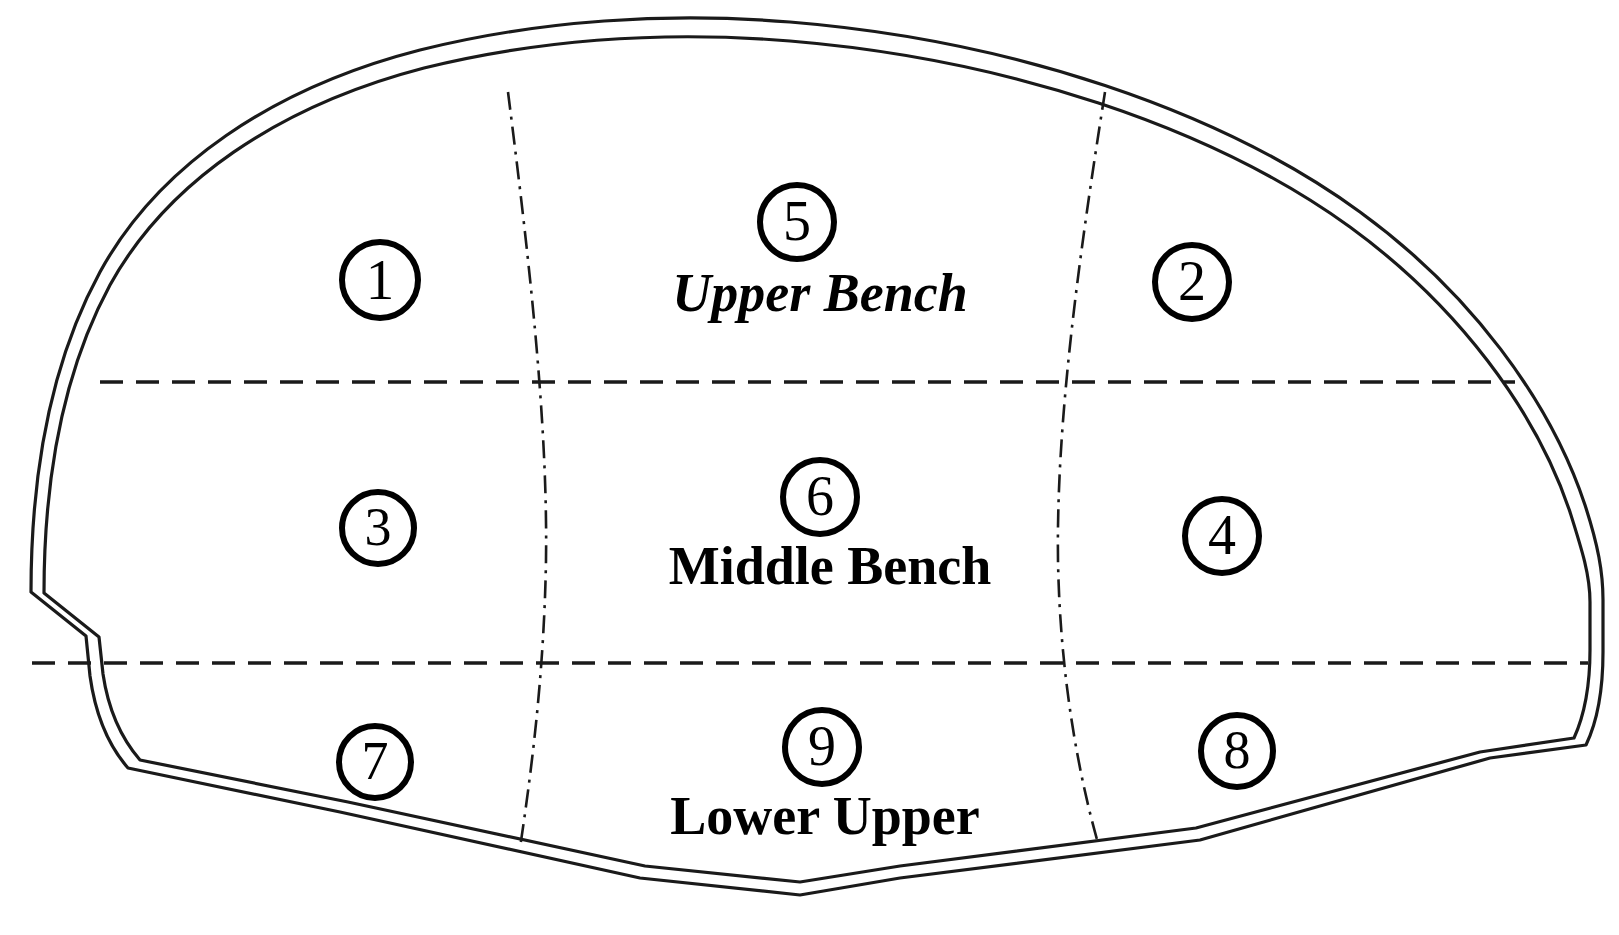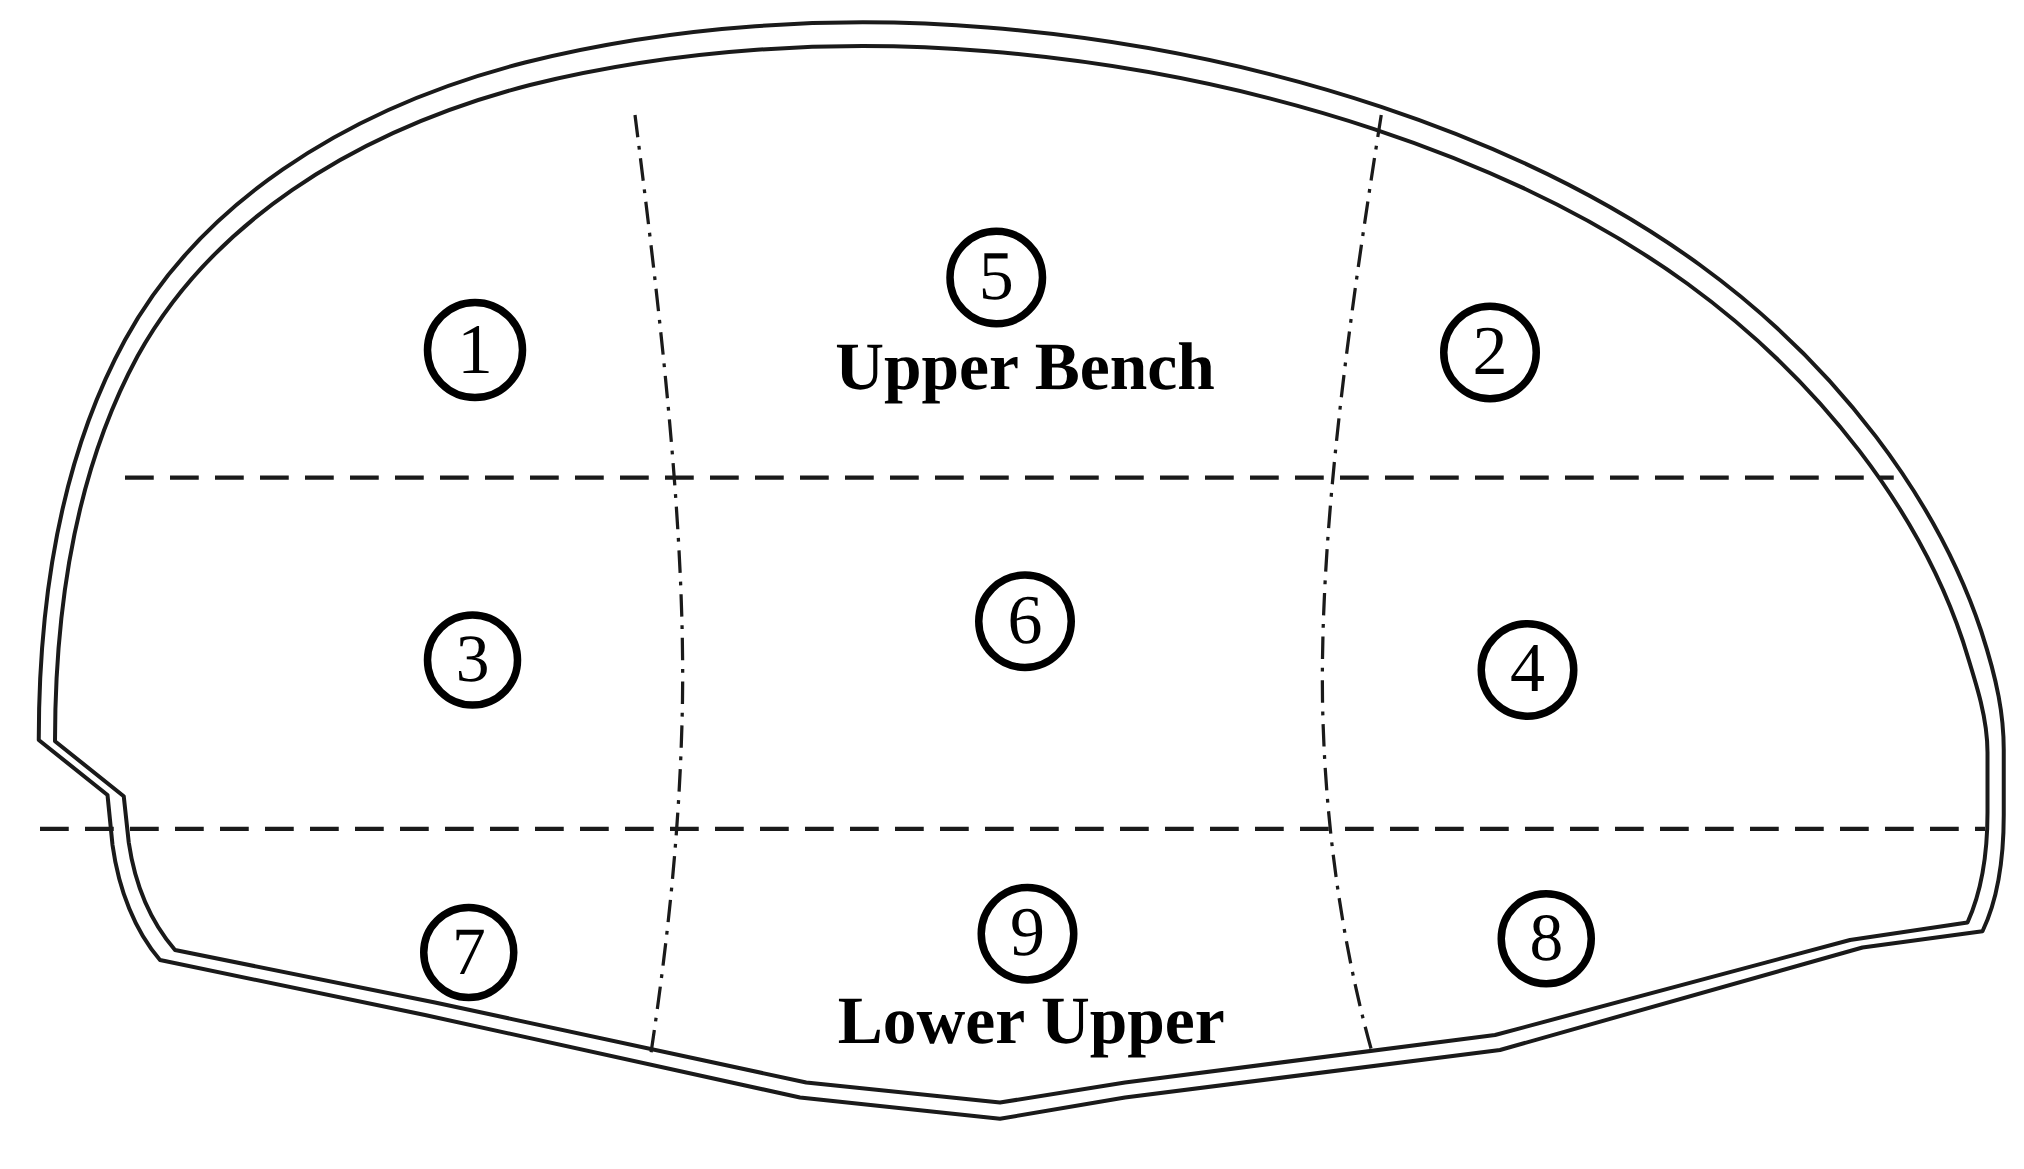--- a/index.html
+++ b/index.html
@@ -150,18 +150,19 @@
   </div>
 
   <div class="zone-marker" style="left:1198px; top:712px; width:78px; height:78px;">
     <span class="zone-num" style="font-size:54px;">8</span>
   </div>
 
   <div class="zone-marker" style="left:782px; top:707px; width:80px; height:80px;">
     <span class="zone-num" style="font-size:56px;">9</span>
   </div>
 
-  <div class="bench-label" style="left:820px; top:262px; font-size:54px;">Upper Bench</div>
+  <div class="bench-label" style="left:820px; top:262px; font-size:54px;font-style:italic;">Upper Bench</div>
 
+  <div class="bench-label" style="left:830px; top:535px; font-size:54px;">Middle Bench</div>
 
   <div class="bench-label" style="left:825px; top:785px; font-size:54px;">Lower Upper</div>
 
 </div>
 
 </body></html>

